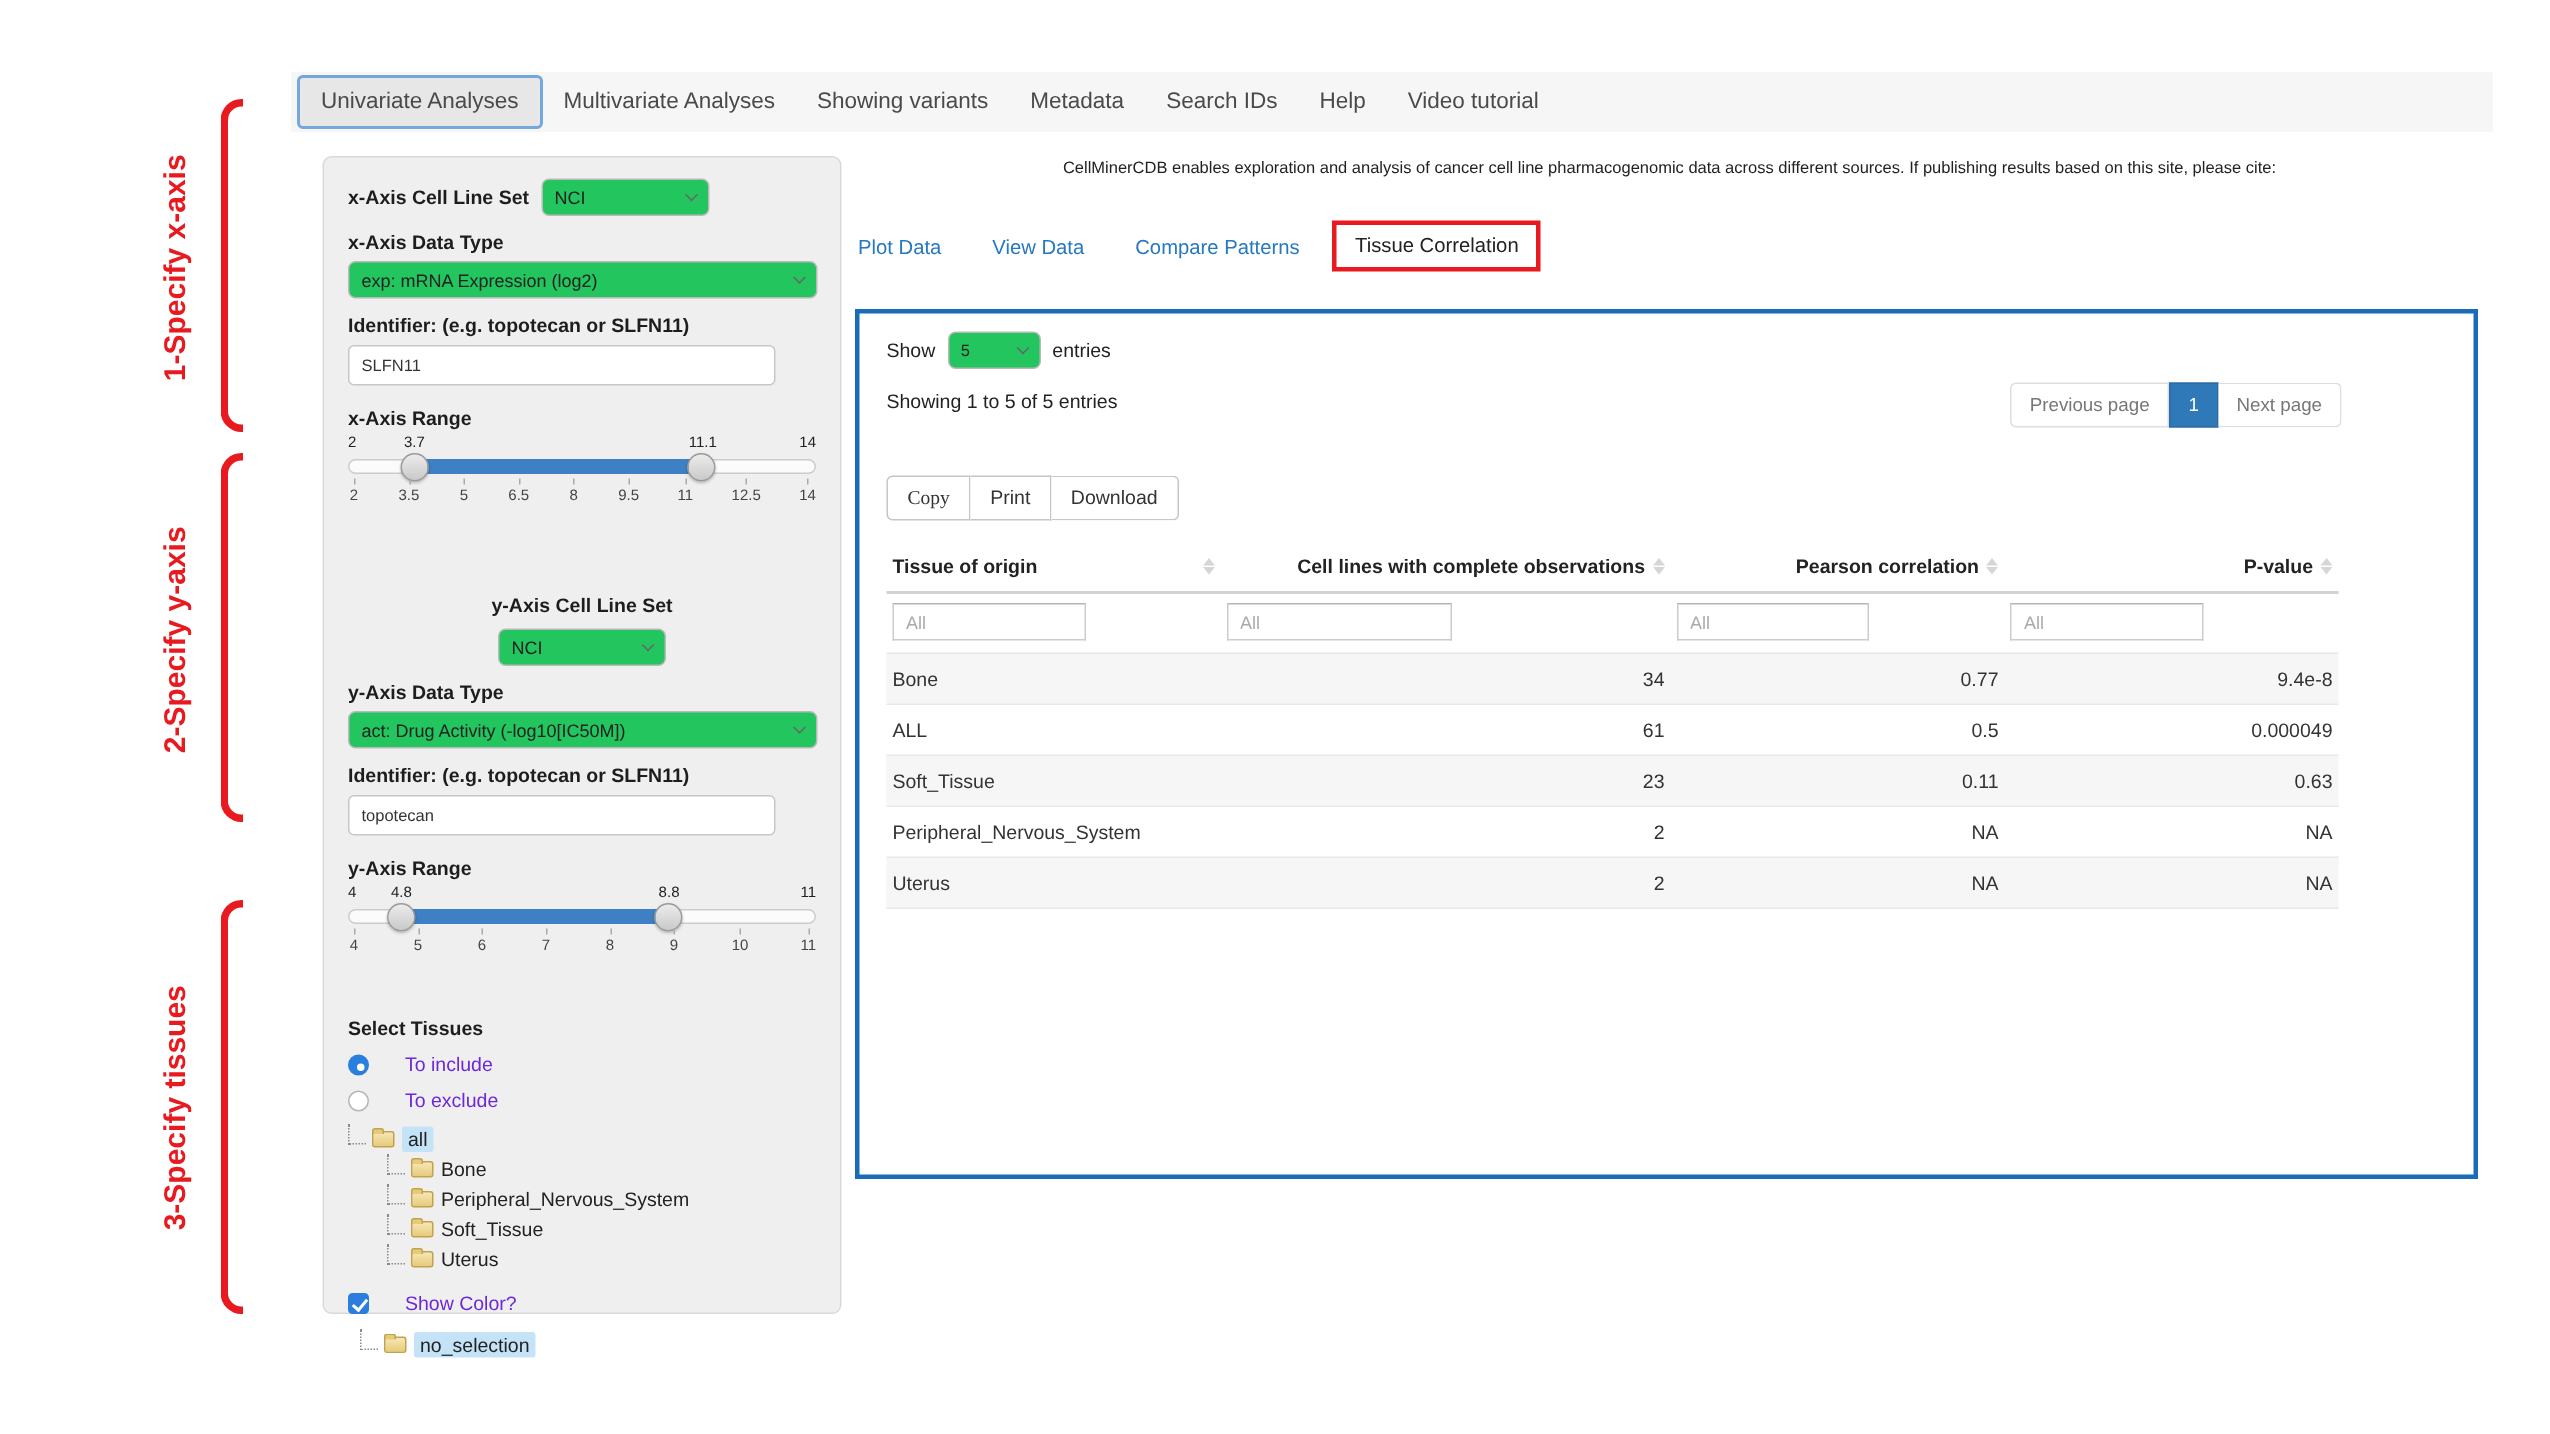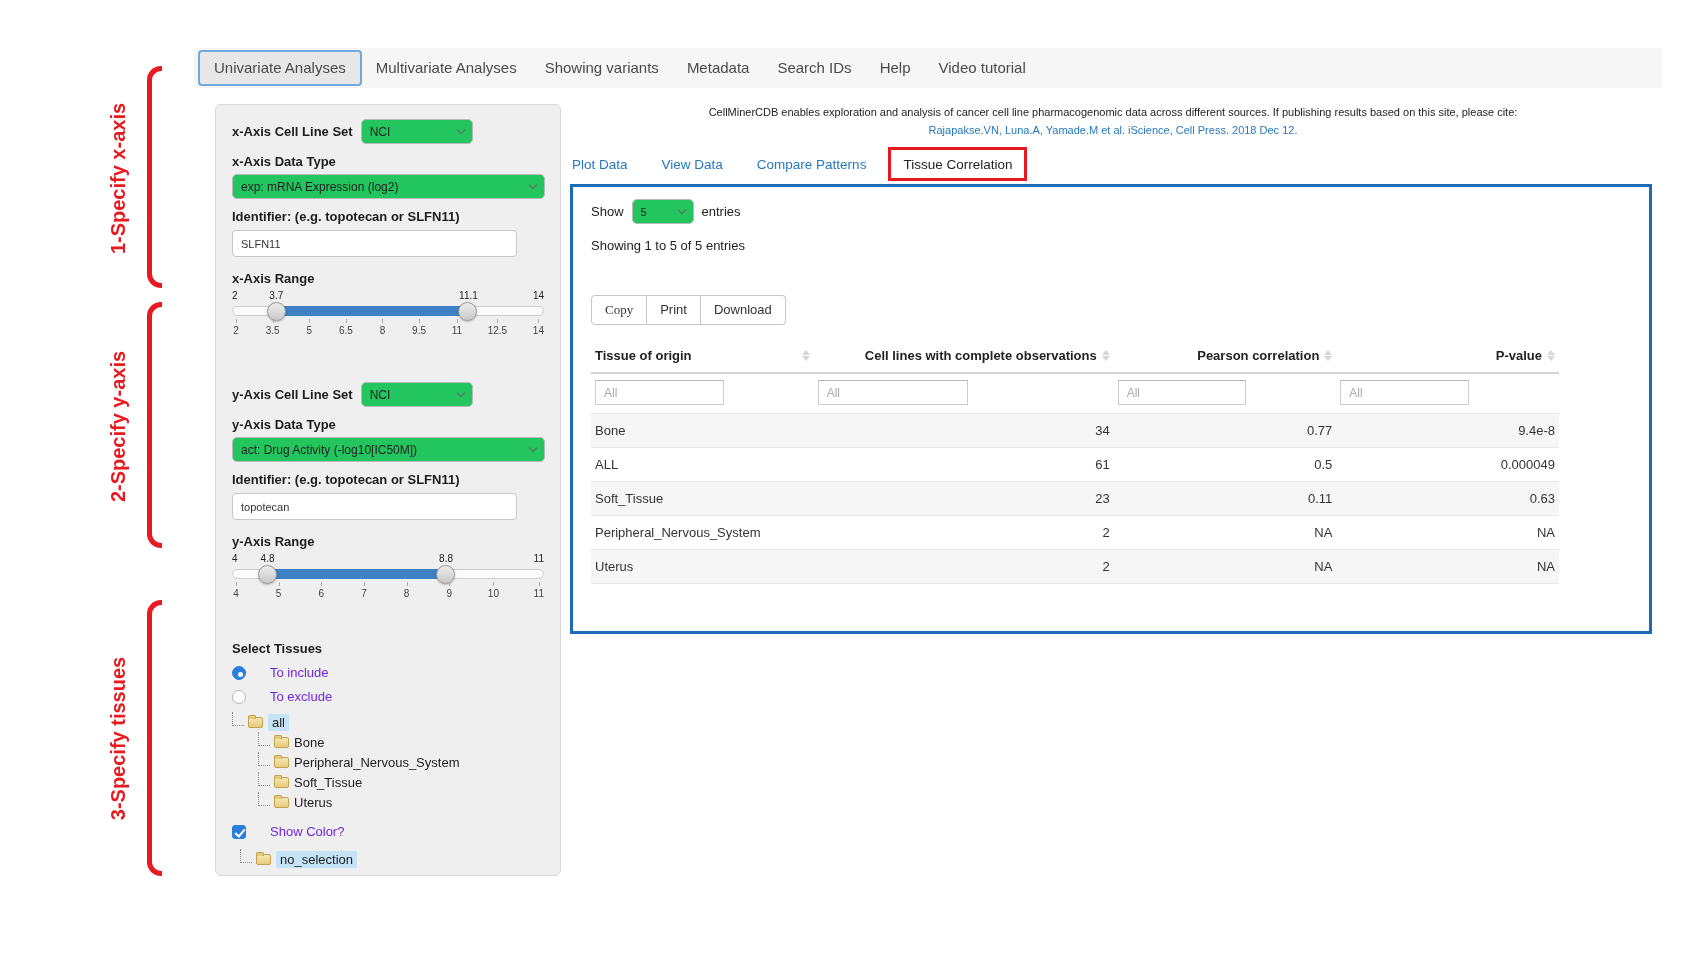--- a/index.html
+++ b/index.html
@@ -55,21 +55,21 @@
   .indent { margin-left:26px; }
 
   
   .cite1 { position:absolute; left:570px; top:106px; width:1086px; text-align:center; font-size:11px; color:#222; }
   .cite2 { position:absolute; left:570px; top:124px; width:1086px; text-align:center; font-size:11px; color:#2678c0; cursor:pointer; }
   .main-tabs { position:absolute; left:572px; top:147px; display:flex; align-items:center; }
   .m-tab { font-size:13.5px; color:#2678c0; margin-right:34px; cursor:pointer; white-space:nowrap; }
   .m-tab.active { color:#222; margin-right:0; }
   .red-box { border:3px solid #e8191f; padding:5px 12px; margin-left:-12px; }
 
-  .blue-panel { position:absolute; left:570px; top:184px; width:1082px; height:450px; border:3px solid #1b6cb8; background:#fff; padding:12px 18px; }
+  .blue-panel { position:absolute; left:570px; top:206px; width:1082px; height:580px; border:3px solid #1b6cb8; background:#fff; padding:12px 18px; }
   .show-row { display:flex; align-items:center; gap:8px; font-size:13px; color:#222; }
   .show-sel { width:62px; }
   .showing-text { margin-top:14px; font-size:13px; color:#222; }
 
   .pagination { position:absolute; top:46px; right:88px; display:flex; font-size:12.5px; }
   .pg-btn { border:1px solid #ddd; background:#fff; color:#777; padding:7px 12px; cursor:pointer; }
   .pg-btn:first-child { border-radius:4px 0 0 4px; }
   .pg-btn:last-child { border-radius:0 4px 4px 0; border-left:none; }
   .pg-num { border:1px solid #2e6da4; background:#2f79b9; color:#fff; padding:7px 12px; cursor:pointer; }
 
@@ -160,21 +160,21 @@
         <span>6.5</span>
         <span>8</span>
         <span>9.5</span>
         <span>11</span>
         <span>12.5</span>
         <span>14</span>
       </div>
     </div>
 
     
-    <div class="row-inline" style="margin-top:34px;">
+    <div class="row-inline" style="margin-top:48px;flex-direction:column;">
       <span class="lbl">y-Axis Cell Line Set</span>
       <div class="sel" style="width:112px;">
         <span>NCI</span>
         <span class="chev"></span>
       </div>
     </div>
 
     <div class="lbl" style="margin-top:10px;">y-Axis Data Type</div>
     <div class="sel" style="width:313px; margin-top:5px;">
       <span>act: Drug Activity (-log10[IC50M])</span>
@@ -257,21 +257,20 @@
     <div class="tree" style="margin-top:10px;">
       <div class="tree-row" style="margin-left:8px;">
         <span class="conn"></span>
         <span class="folder"></span>
         <span class="tree-label hl">no_selection</span>
       </div>
     </div>
   </div>
 
   <div class="cite1">CellMinerCDB enables exploration and analysis of cancer cell line pharmacogenomic data across different sources. If publishing results based on this site, please cite:</div>
-  <div class="cite2">Rajapakse.VN, Luna.A, Yamade.M et al. iScience, Cell Press. 2018 Dec 12.</div>
 
   <div class="main-tabs">
     <span class="m-tab">Plot Data</span>
     <span class="m-tab">View Data</span>
     <span class="m-tab">Compare Patterns</span>
     <span class="red-box">
       <span class="m-tab active">Tissue Correlation</span>
     </span>
   </div>
 
@@ -281,20 +280,25 @@
       <span>Show</span>
       <div class="sel show-sel">
         <span style="font-size:11px;">5</span>
         <span class="chev"></span>
       </div>
       <span>entries</span>
     </div>
 
     <div class="showing-text">Showing 1 to 5 of 5 entries</div>
 
+    <div class="pagination">
+      <span class="pg-btn">Previous page</span>
+      <span class="pg-num">1</span>
+      <span class="pg-btn">Next page</span>
+    </div>
 
     <div class="btn-group">
       <span class="dt-btn">Copy</span>
       <span class="dt-btn">Print</span>
       <span class="dt-btn">Download</span>
     </div>
 
     <table class="dt">
       <colgroup>
           <col style="width:23%">

